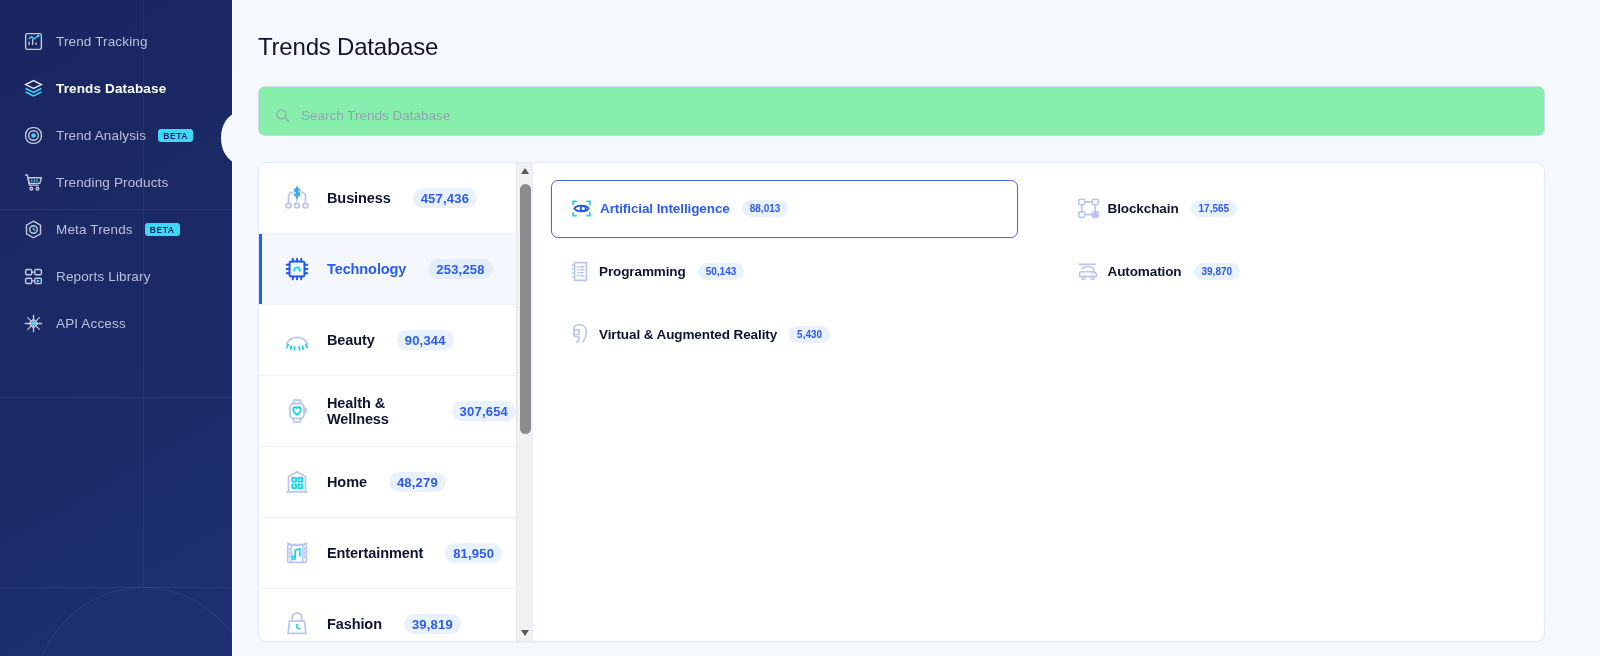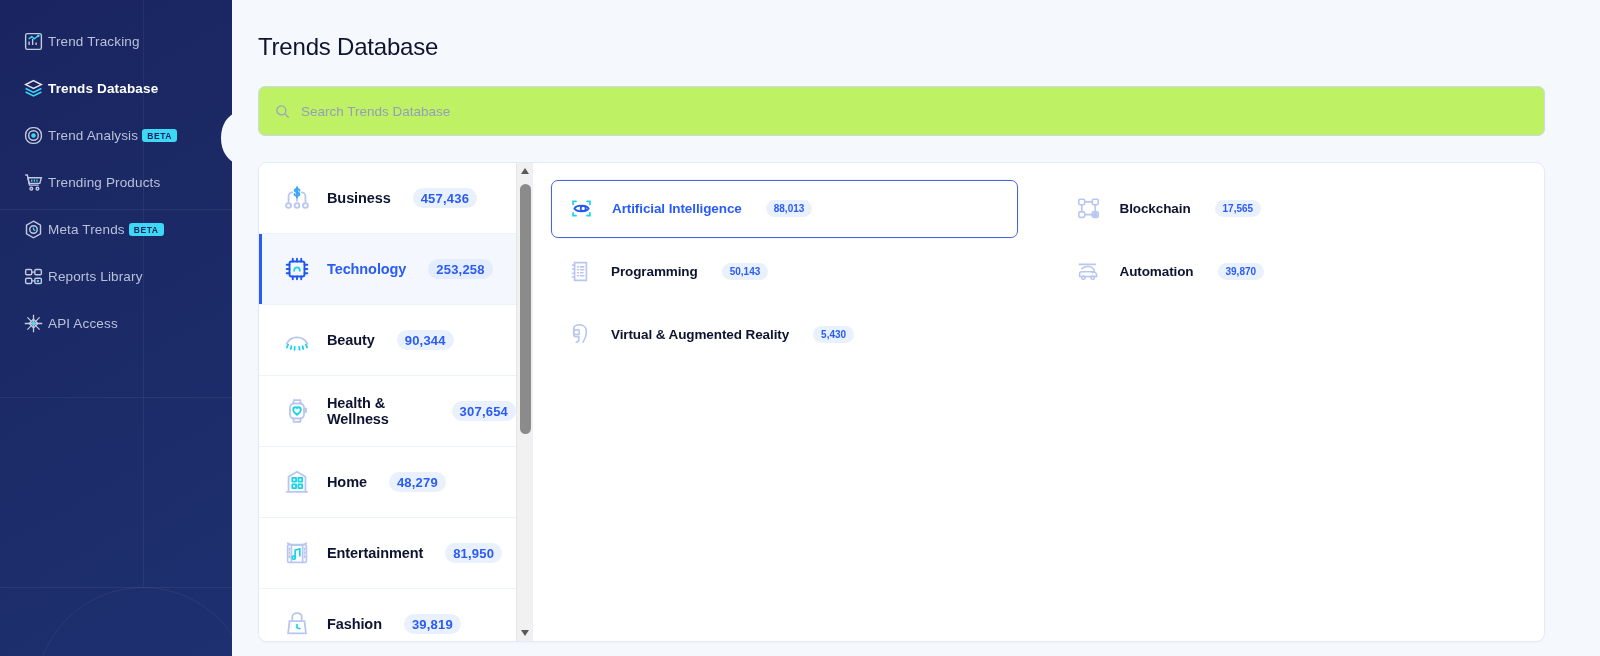--- a/index.html
+++ b/index.html
@@ -45,21 +45,21 @@
     position: relative; z-index: 2;
   }
   .logo-mark { display: block; }
   .logo-text {
     color: #ffffff; font-size: 14.5px; font-weight: 700;
     letter-spacing: 0.1px; white-space: nowrap;
   }
 
   .nav { position: relative; z-index: 2; margin-top: 18px; }
   .nav-item {
-    display: flex; align-items: center; gap: 4px;
+    display: flex; align-items: center; gap: 12px;
     height: 47px; padding-left: 22px; cursor: pointer;
     position: relative;
   }
   .nav-icon { width: 22px; height: 22px; flex: 0 0 22px; display:flex; align-items:center; justify-content:center; }
   .nav-label {
     font-size: 13.5px; color: #b9c1da; letter-spacing: 0.15px; white-space: nowrap;
   }
   .nav-item.active .nav-label { color: #ffffff; font-weight: 700; }
   .beta-badge {
     background: #3ed8f7; color: #16225c;
@@ -76,24 +76,24 @@
   .main {
     flex: 1; height: 656px; background: #f5f8fd;
     padding: 0 55px 0 26px; position: relative; overflow: hidden;
   }
   .page-title {
     font-size: 24px; color: #0f1430; font-weight: 400;
     letter-spacing: -0.2px; padding: 33px 0 0 0;
   }
   .search-wrap {
     margin-top: 25px;
-    height: 50px; background: #bef264;
+    height: 50px; background: #86efac;
     border: 1px solid #ccd7f0; border-radius: 7px;
-    display: flex; align-items: center; gap: 11px;
-    padding: 0 16px;
+    display: flex; align-items: flex-end; gap: 11px;
+    padding: 12px 16px;
   }
   .search-icon { flex: 0 0 15px; height: 15px; display:block; }
   .search-input {
     border: none; outline: none; background: transparent;
     font-family: "Liberation Sans", sans-serif;
     font-size: 13.5px; color: #6b7896; width: 100%;
   }
   .search-input::placeholder { color: #949fb8; }
 
   .panel {
@@ -161,21 +161,21 @@
   
   .sub-col {
     flex: 1; padding: 14px 18px 0 18px;
     display: grid;
     grid-template-columns: 1fr 1fr;
     grid-auto-rows: 63px;
     align-content: start;
     column-gap: 42px;
   }
   .sub-item {
-    display: flex; align-items: center; gap: 16px;
+    display: flex; align-items: center; gap: 4px;
     padding: 0 14px; height: 58px;
     border-radius: 7px; cursor: pointer;
     align-self: center;
   }
   .sub-item.selected {
     border: 1.5px solid #4e63d8;
     box-shadow: 0 0 0 0.5px rgba(78,99,216,0.12);
   }
   .sub-icon { width: 30px; height: 30px; flex: 0 0 30px; display:flex; align-items:center; justify-content:center; }
   .sub-name {

